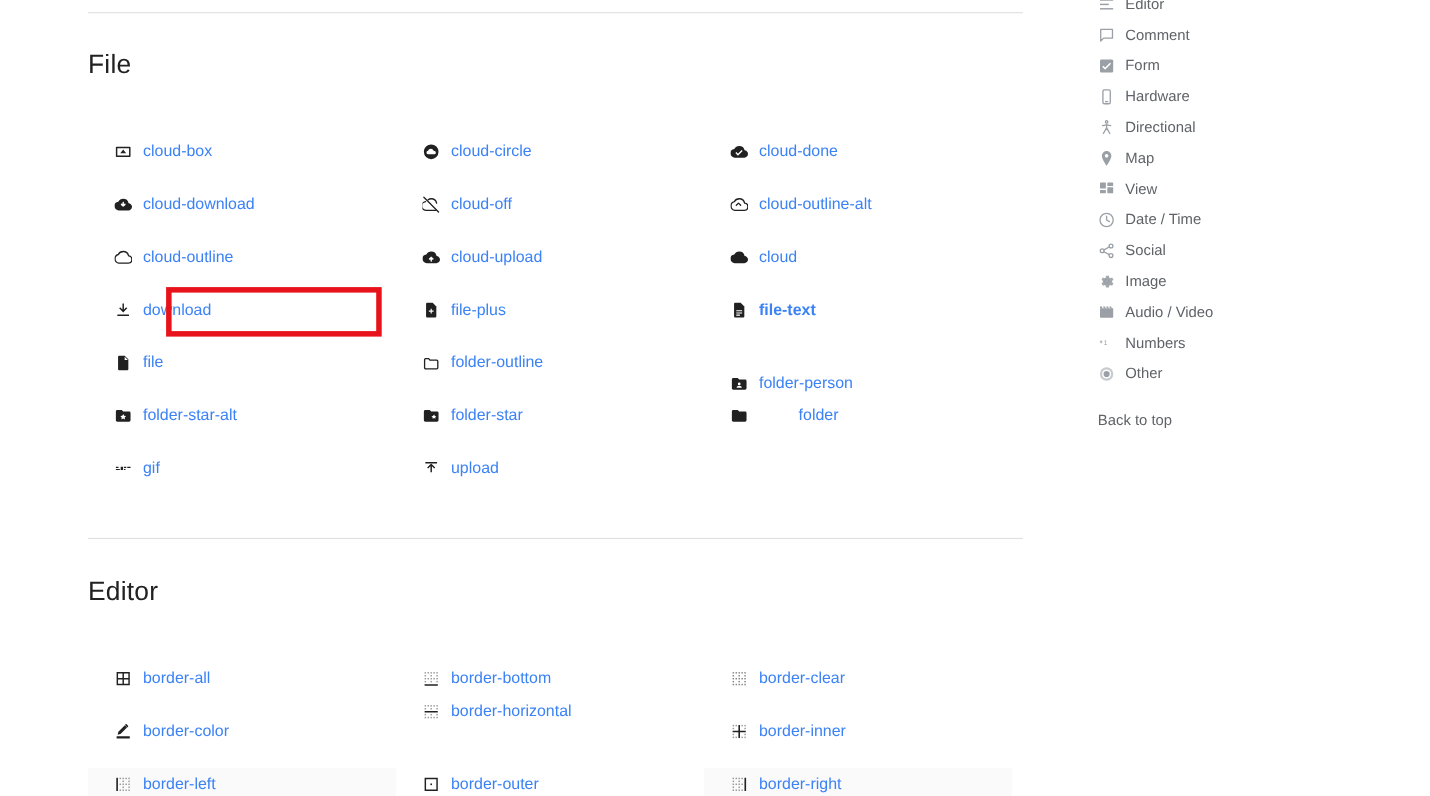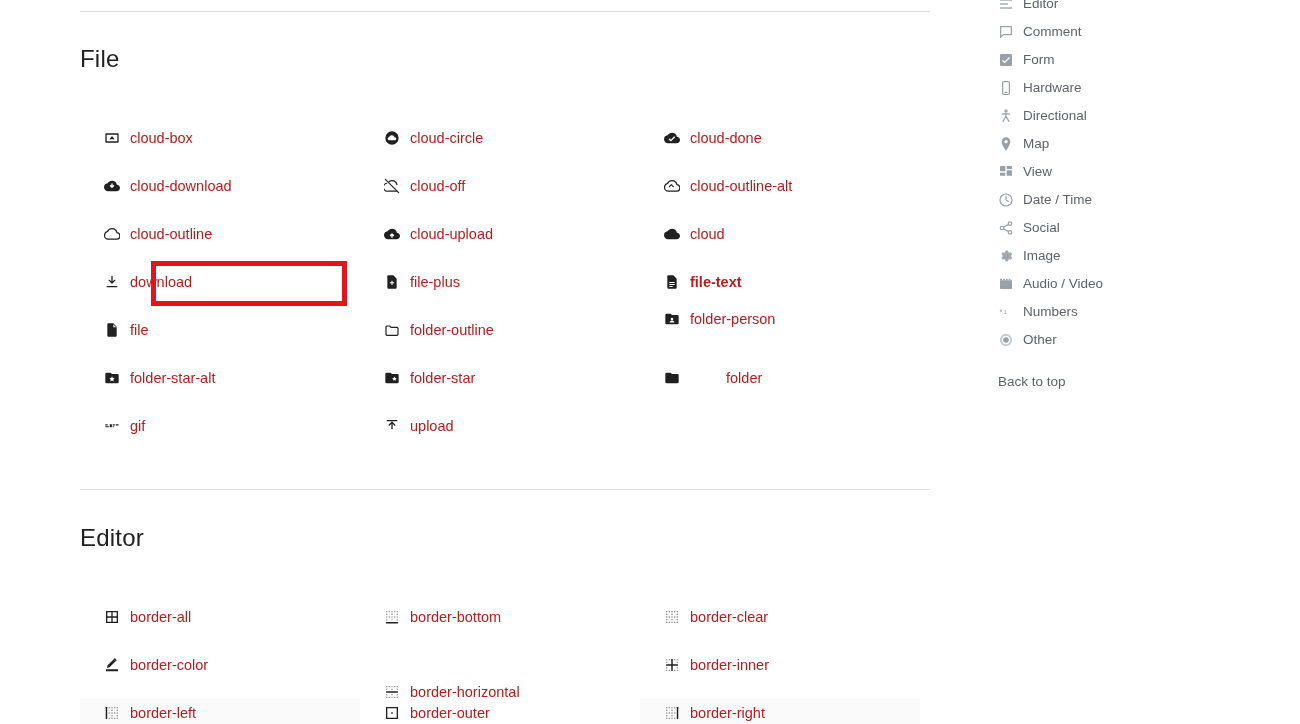--- a/index.html
+++ b/index.html
@@ -54,21 +54,21 @@
     flex: 0 0 16px;
     display: inline-flex;
     align-items: center;
     justify-content: center;
     color: #212121;
     margin-right: 10px;
   }
   .icn svg { display: block; }
   .icon-label {
     font-size: 14.5px;
-    color: #b91c1c;
+    color: #3b82f6;
     white-space: nowrap;
     line-height: 1;
   }
 
   
   .highlight-box {
     position: absolute;
     left: 71px; top: 261px;
     width: 196px; height: 45px;
     border: 5px solid #e8121a;
@@ -237,21 +237,21 @@
             <span class="icon-label">file</span>
           </div>
           <div class="icon-row c1" style="top: 315px;">
             <span class="icn">
               <svg width="16" height="16" viewBox="0 0 24 24" fill="none" stroke="currentColor" stroke-width="1.8" stroke-linecap="round" stroke-linejoin="round" aria-hidden="true">
                 <path d="M3 7.5A1.5 1.5 0 0 1 4.5 6h4l2 2.2h9A1.5 1.5 0 0 1 21 9.7v8.8a1.5 1.5 0 0 1-1.5 1.5h-15A1.5 1.5 0 0 1 3 18.5v-11z"></path>
               </svg>
             </span>
             <span class="icon-label">folder-outline</span>
           </div>
-          <div class="icon-row c2" style="top: 304px;">
+          <div class="icon-row c2" style="top: 334px;">
             <span class="icn">
               <svg width="16" height="16" viewBox="0 0 24 24" fill="currentColor" aria-hidden="true">
                 <path d="M10 4H4a2 2 0 0 0-2 2v12a2 2 0 0 0 2 2h16a2 2 0 0 0 2-2V8a2 2 0 0 0-2-2h-8l-2-2z"></path>
                 <circle cx="12" cy="12" r="1.9" fill="#fff"></circle>
                 <path d="M8.4 17.4c0-1.9 1.6-3 3.6-3s3.6 1.1 3.6 3H8.4z" fill="#fff"></path>
               </svg>
             </span>
             <span class="icon-label">folder-person</span>
           </div>
           <div class="icon-row c0" style="top: 363px;">
@@ -374,21 +374,21 @@
           </div>
           <div class="icon-row c0" style="top: 650px;">
             <span class="icn">
               <svg width="16" height="16" viewBox="0 0 24 24" fill="currentColor" aria-hidden="true">
                 <path d="M14.6 3.3 5.4 12.5l-1 3.9 3.9-1 9.2-9.2-2.9-2.9zm2.1-1.1 1.9 1.9a1 1 0 0 1 0 1.4l-1.2 1.2-3.3-3.3 1.2-1.2a1 1 0 0 1 1.4 0z"></path>
                 <rect x="3" y="18.5" width="18" height="3" rx="0.4"></rect>
               </svg>
             </span>
             <span class="icon-label">border-color</span>
           </div>
-          <div class="icon-row c1" style="top: 677px;">
+          <div class="icon-row c1" style="top: 632px;">
             <span class="icn">
               <svg width="16" height="16" viewBox="0 0 24 24" fill="currentColor" aria-hidden="true">
                 <rect x="3" y="10.9" width="18" height="2.2" rx="0.3"></rect>
                 <g opacity="0.45">
                   <rect x="3" y="3" width="2" height="2"></rect>
                   <rect x="7" y="3" width="2" height="2"></rect>
                   <rect x="11" y="3" width="2" height="2"></rect>
                   <rect x="15" y="3" width="2" height="2"></rect>
                   <rect x="19" y="3" width="2" height="2"></rect>
                   <rect x="3" y="7" width="2" height="2"></rect>

